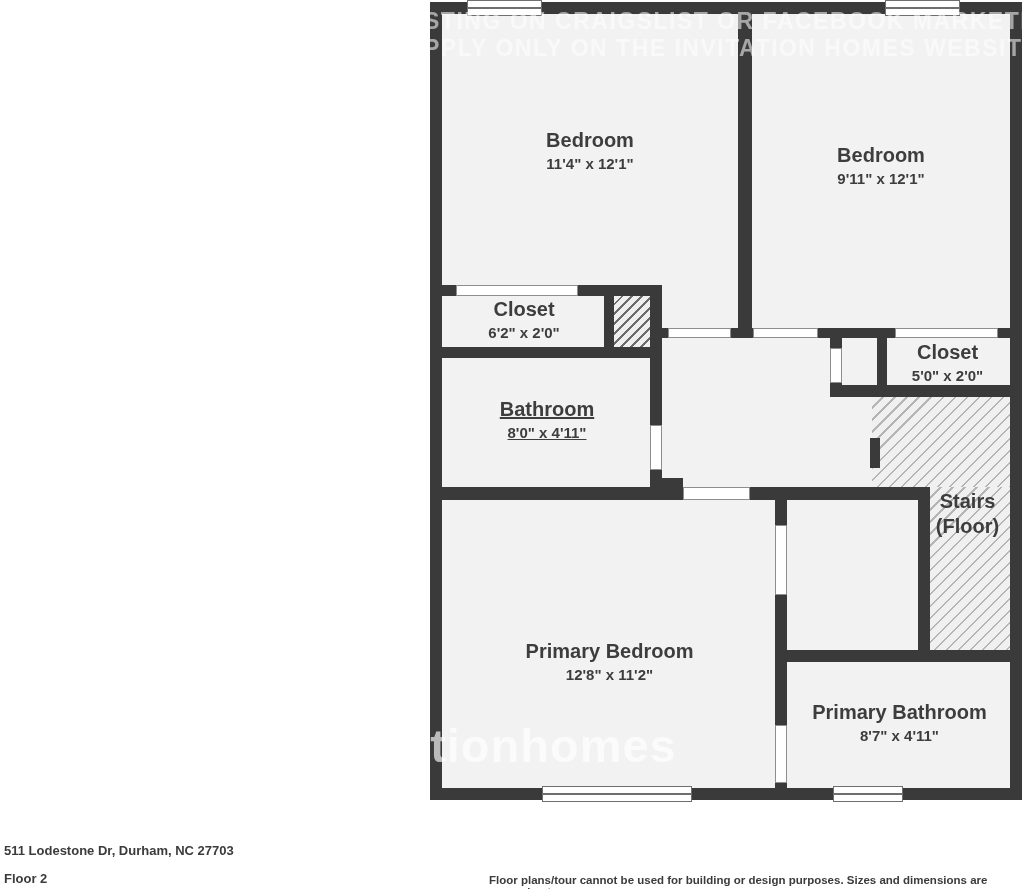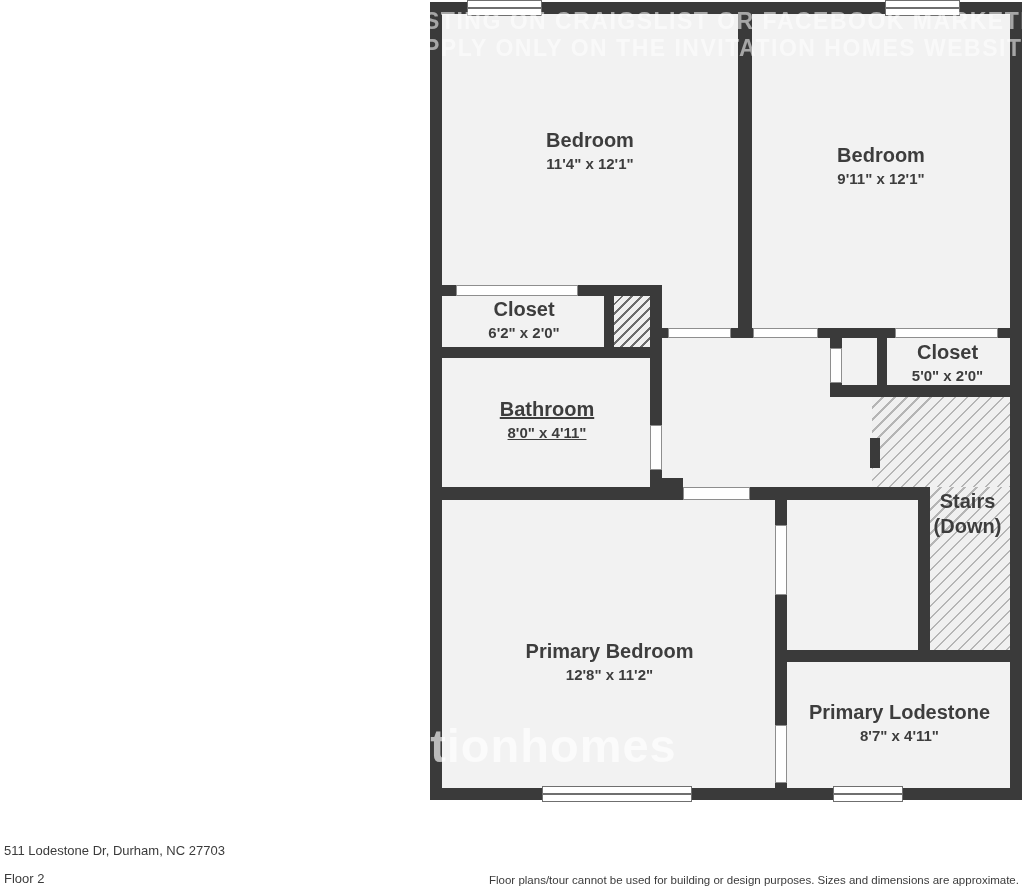--- a/index.html
+++ b/index.html
@@ -16,21 +16,21 @@
   .hatch-dark{position:absolute;background-color:#efefef;
          background-image:repeating-linear-gradient(135deg,transparent 0 5px,#6c6c6c 5px 7px);}
   .roomlabel{position:absolute;text-align:center;color:#3d3d3d;z-index:30;}
   .roomlabel .rname{font-size:20px;font-weight:bold;line-height:25px;}
   .roomlabel .rdims{font-size:15px;font-weight:bold;line-height:22px;}
   .wm-top{position:absolute;left:424px;top:8px;width:700px;z-index:60;
           color:rgba(255,255,255,0.55);font-size:23px;font-weight:bold;letter-spacing:1.5px;
           line-height:27px;white-space:nowrap;}
   .wm-logo{position:absolute;left:403px;top:718px;z-index:60;color:rgba(255,255,255,0.65);
            font-size:47px;font-weight:600;letter-spacing:1px;}
-  .footer-line{position:absolute;color:#3b3b3b;font-weight:normal;}
+  .footer-line{position:absolute;color:#3b3b3b;font-weight:bold;}
   .addr{left:4px;top:843px;font-size:13px;}
   .floor{left:4px;top:871px;font-size:13px;}
   .disclaimer{left:489px;top:874px;font-size:11.5px;color:#3b3b3b;}
 </style>
 </head>
 <body>
 
 <div id="stage">
 
   <div class="abs planbg" style="left:430px;top:2px;width:592px;height:798px;"></div>
@@ -92,28 +92,28 @@
   </div>
   <div class="roomlabel" style="left:442px;top:397px;width:210px;text-decoration:underline;">
     <div class="rname">Bathroom</div>
     <div class="rdims">8'0" x 4'11"</div>
   </div>
   <div class="roomlabel" style="left:885px;top:340px;width:125px;">
     <div class="rname">Closet</div>
     <div class="rdims">5'0" x 2'0"</div>
   </div>
   <div class="roomlabel" style="left:915px;top:489px;width:105px;">
-    <div class="rname">Stairs (Down)</div>
+    <div class="rname">Stairs (Floor)</div>
   </div>
   <div class="roomlabel" style="left:442px;top:639px;width:335px;">
     <div class="rname">Primary Bedroom</div>
     <div class="rdims">12'8" x 11'2"</div>
   </div>
   <div class="roomlabel" style="left:787px;top:700px;width:225px;">
-    <div class="rname">Primary Lodestone</div>
+    <div class="rname">Primary Bathroom</div>
     <div class="rdims">8'7" x 4'11"</div>
   </div>
 
   <div class="wm-top">
     <div>STING ON CRAIGSLIST OR FACEBOOK MARKETP</div>
     <div>PPLY ONLY ON THE INVITATION HOMES WEBSITE</div>
   </div>
   <div class="wm-logo">ationhomes</div>
 
   <div class="footer-line addr">511 Lodestone Dr, Durham, NC 27703</div>

